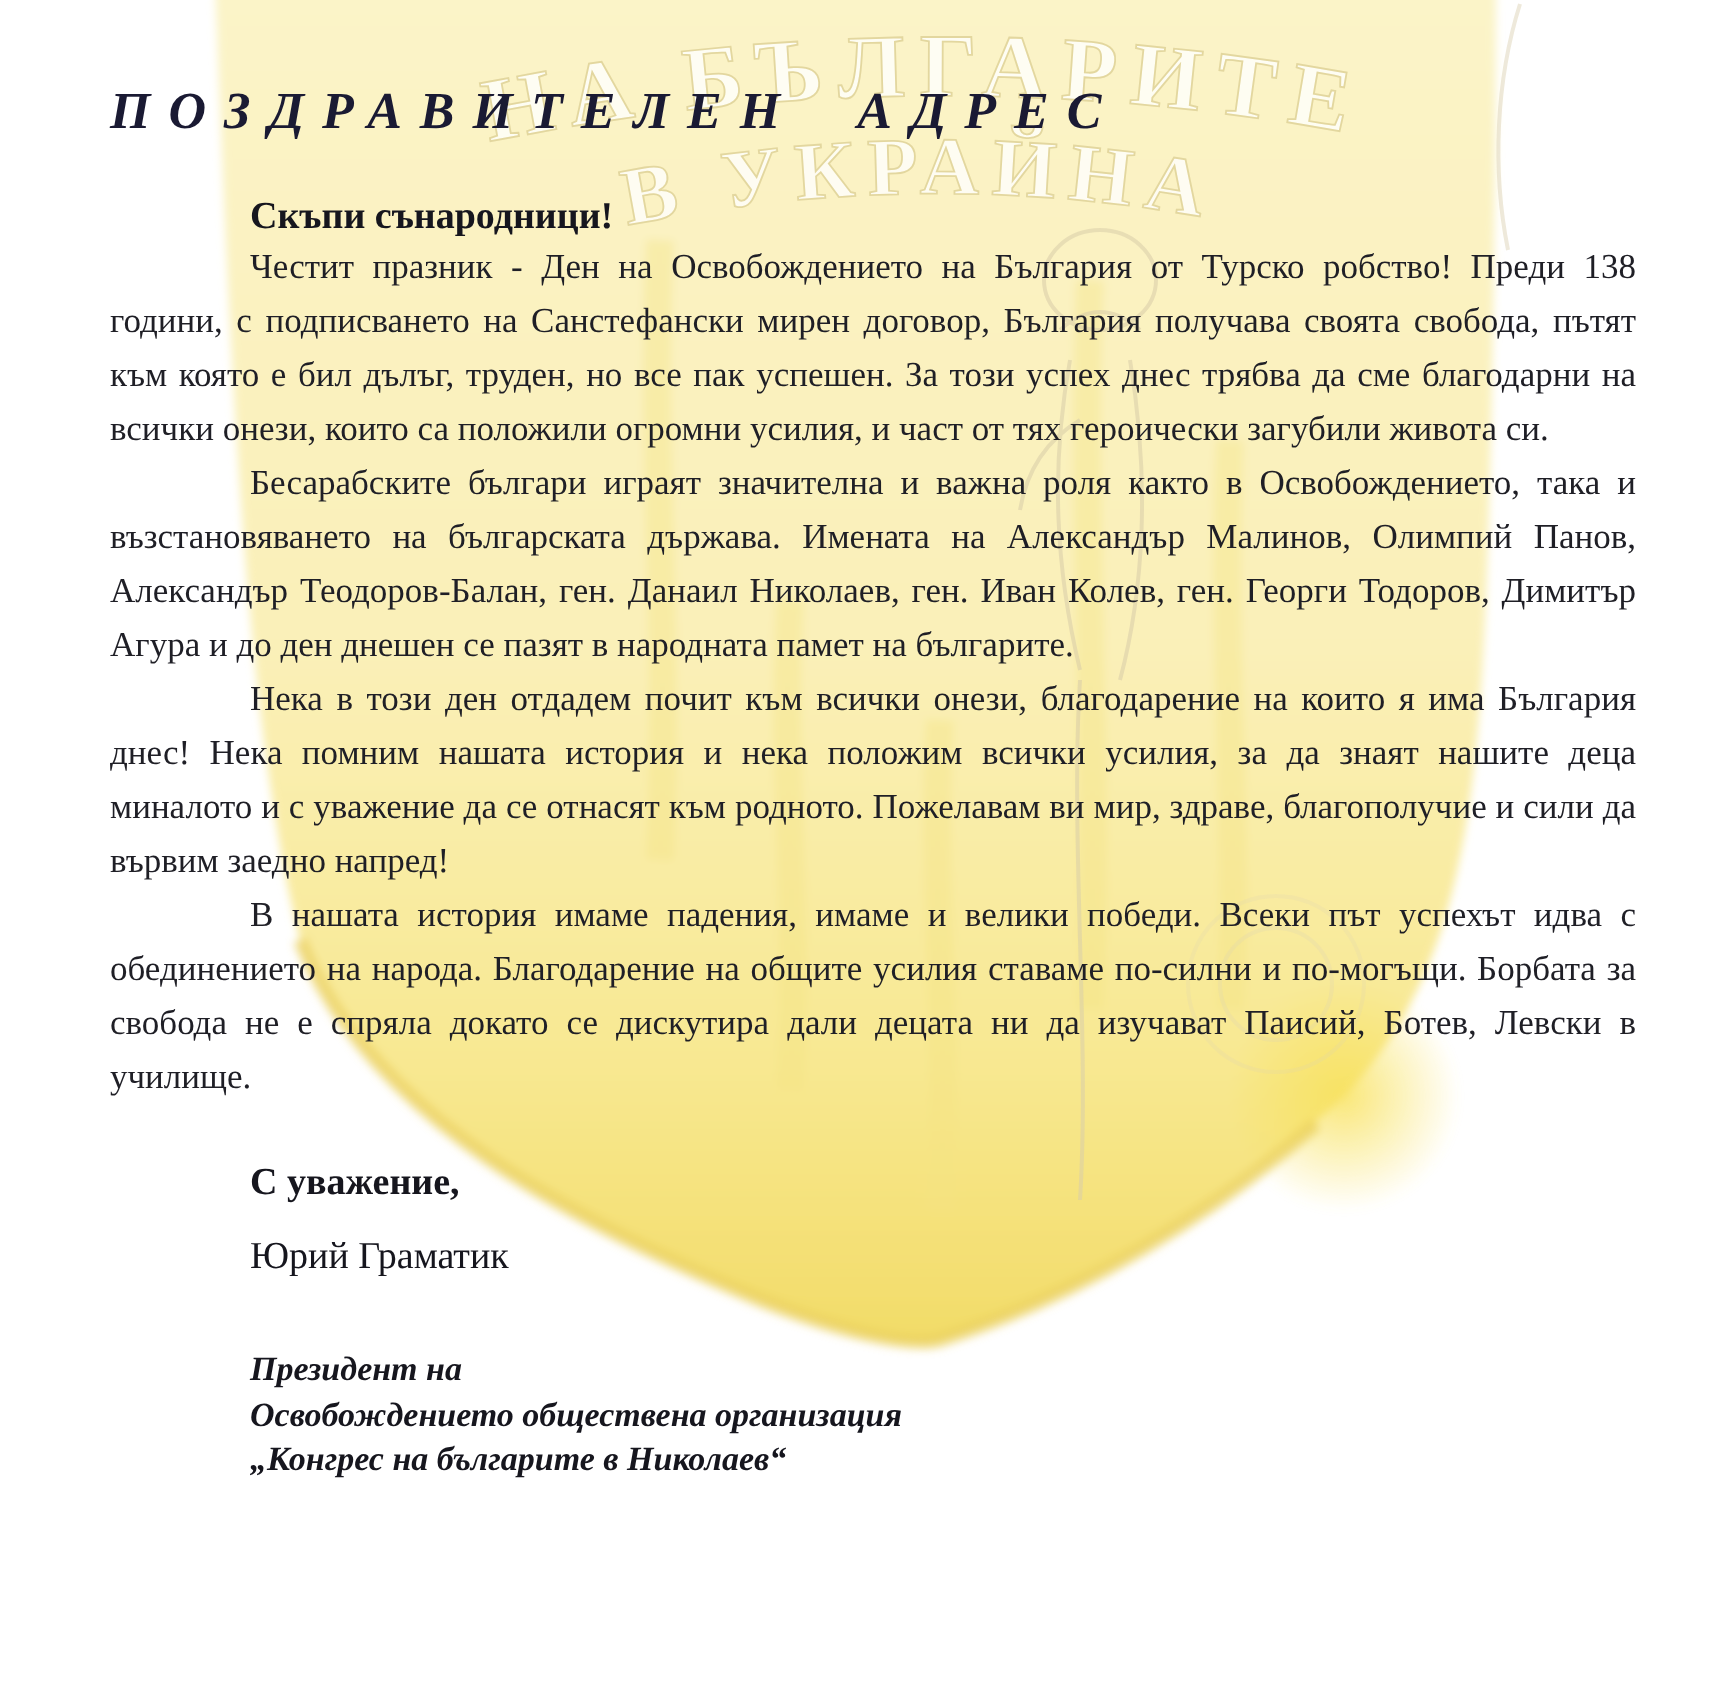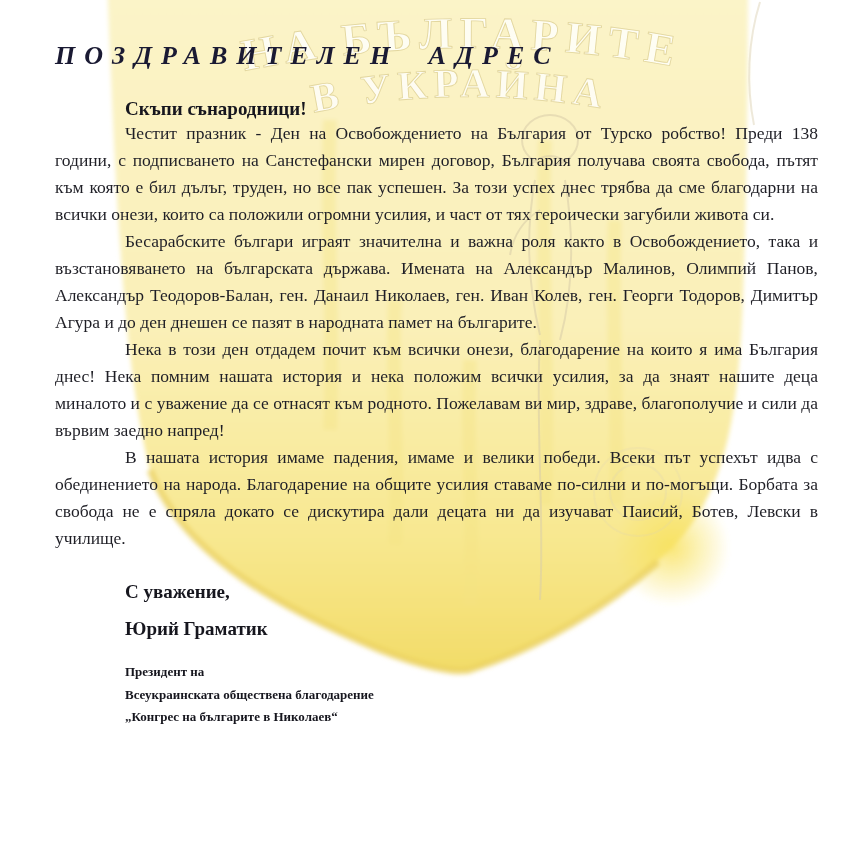--- a/index.html
+++ b/index.html
@@ -38,26 +38,26 @@
     font-size: 17.5px; line-height: 27px;
     text-align: justify; text-indent: 70px;
     color: #1f1f26;
   }
   .closing {
     margin-top: 29px; margin-left: 70px;
     font-size: 19px; font-weight: bold; color: #16161e;
   }
   .sig-name {
     margin-top: 15px; margin-left: 70px;
-    font-size: 19px; font-weight: bold; color: #16161e;
+    font-size: 19px; font-weight: normal; color: #16161e;
   }
   .sig-title {
-    margin-top: 21px; margin-left: 70px;
-    font-size: 13px; line-height: 22.5px;
-    font-weight: bold; color: #16161e;
+    margin-top: 34px; margin-left: 70px;
+    font-size: 17px; line-height: 22.5px;
+    font-weight: bold; font-style: italic; color: #16161e;
   }
   .sig-title div { margin: 0; }
 </style>
 </head>
 <body>
 
 <div class="page">
 
   <svg class="watermark" width="860" height="854" viewBox="0 0 860 854">
     <defs>
@@ -128,17 +128,17 @@
       <p>Нека в този ден отдадем почит към всички онези, благодарение на които я има България днес! Нека помним нашата история и нека положим всички усилия, за да знаят нашите деца миналото и с уважение да се отнасят към родното. Пожелавам ви мир, здраве, благополучие и сили да вървим заедно напред!</p>
       <p>В нашата история имаме падения, имаме и велики победи. Всеки път успехът идва с обединението на народа. Благодарение на общите усилия ставаме по-силни и по-могъщи. Борбата за свобода не е спряла докато се дискутира дали децата ни да изучават Паисий, Ботев, Левски в училище.</p>
     </div>
 
     <div class="closing">С уважение,</div>
 
     <div class="sig-name">Юрий Граматик</div>
 
     <div class="sig-title">
       <div>Президент на</div>
-      <div>Всеукраинската обществена благодарение</div>
+      <div>Освобождението обществена организация</div>
       <div>„Конгрес на българите в Николаев“</div>
     </div>
   </div>
 </div>
 
 </body></html>

